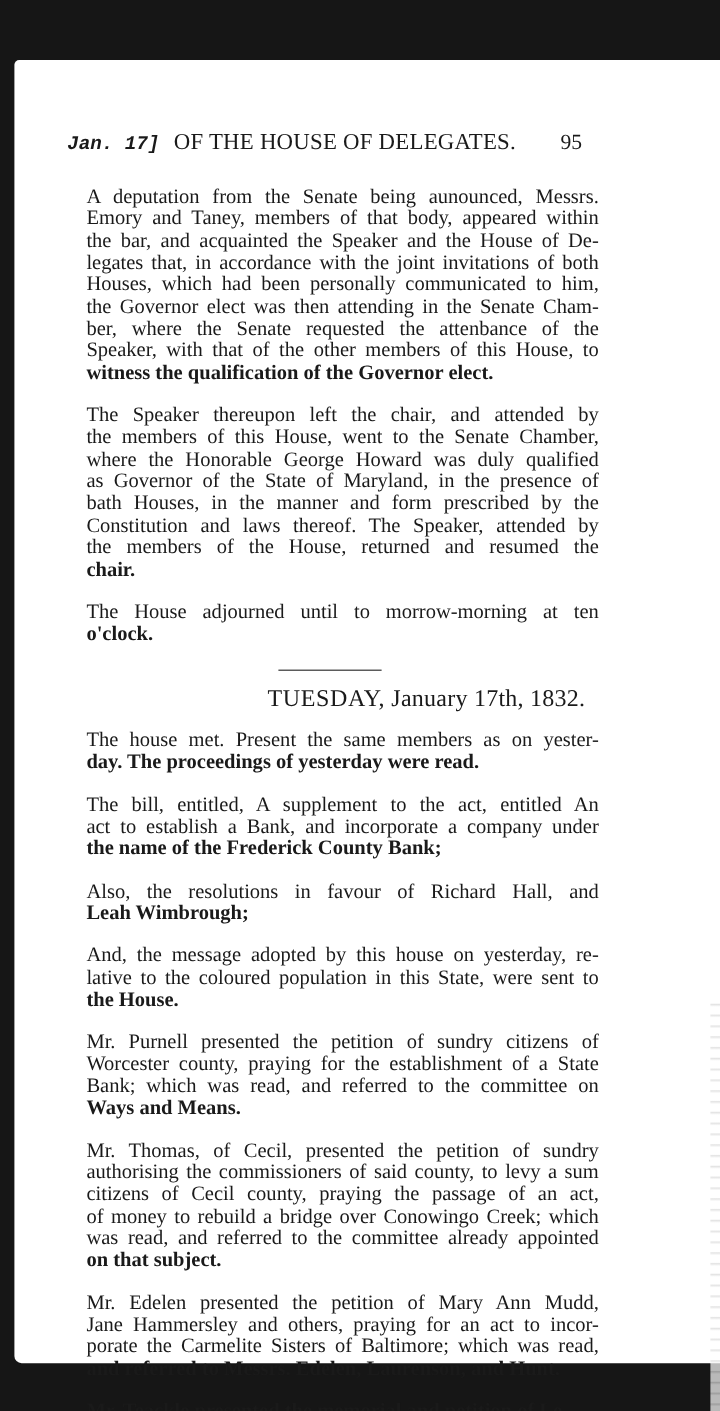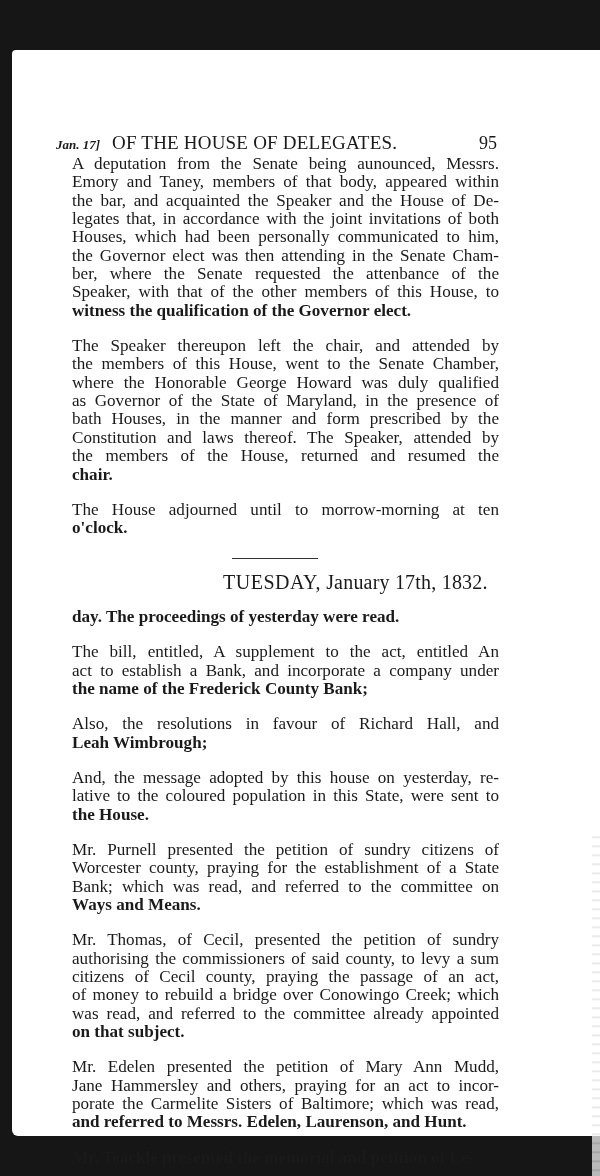--- a/index.html
+++ b/index.html
@@ -43,32 +43,32 @@
   .running-head {
     display: flex;
     align-items: baseline;
     justify-content: space-between;
     height: 30px;
     margin-left: 2px;
   }
   .rh-date {
     font-style: italic;
     font-weight: bold;
-    font-size: 13px;
+    font-size: 16px;
+    font-family: Liberation Mono, monospace;
   }
   .rh-title {
     font-size: 19px;
     letter-spacing: 0.2px;
     margin-left: 12px;
     flex: 1;
-    margin-top: 24px;
   }
   .rh-page {
     font-size: 18px;
-    margin-right: 2px;
+    margin-right: 14px;
   }
   .body-text {
     font-size: 17.1px;
     line-height: 18.35px;
     text-align: justify;
     margin-top: 3px;
   }
   .para {
     margin: 17px 0 1px 0;
     text-indent: 18px;
@@ -142,20 +142,21 @@
         </div>
 
       <div class="rule"></div>
       <div class="section-heading">
         <span class="day">TUESDAY,</span>
         <span>January 17th, 1832.</span>
       </div>
 
       <div id="after">
           <div class="para">
+            <span class="line" style="text-indent: 18px;">The house met.  Present the same members as on yester-</span>
             <span class="line last">day.   The proceedings of yesterday were read.</span>
           </div>
           <div class="para">
             <span class="line" style="text-indent: 18px;">The bill, entitled, A supplement to the act, entitled An</span>
             <span class="line">act to establish a Bank, and incorporate a company under</span>
             <span class="line last">the name of the Frederick County Bank;</span>
           </div>
           <div class="para">
             <span class="line" style="text-indent: 18px;">Also, the resolutions in favour of Richard Hall, and</span>
             <span class="line last">Leah Wimbrough;</span>

